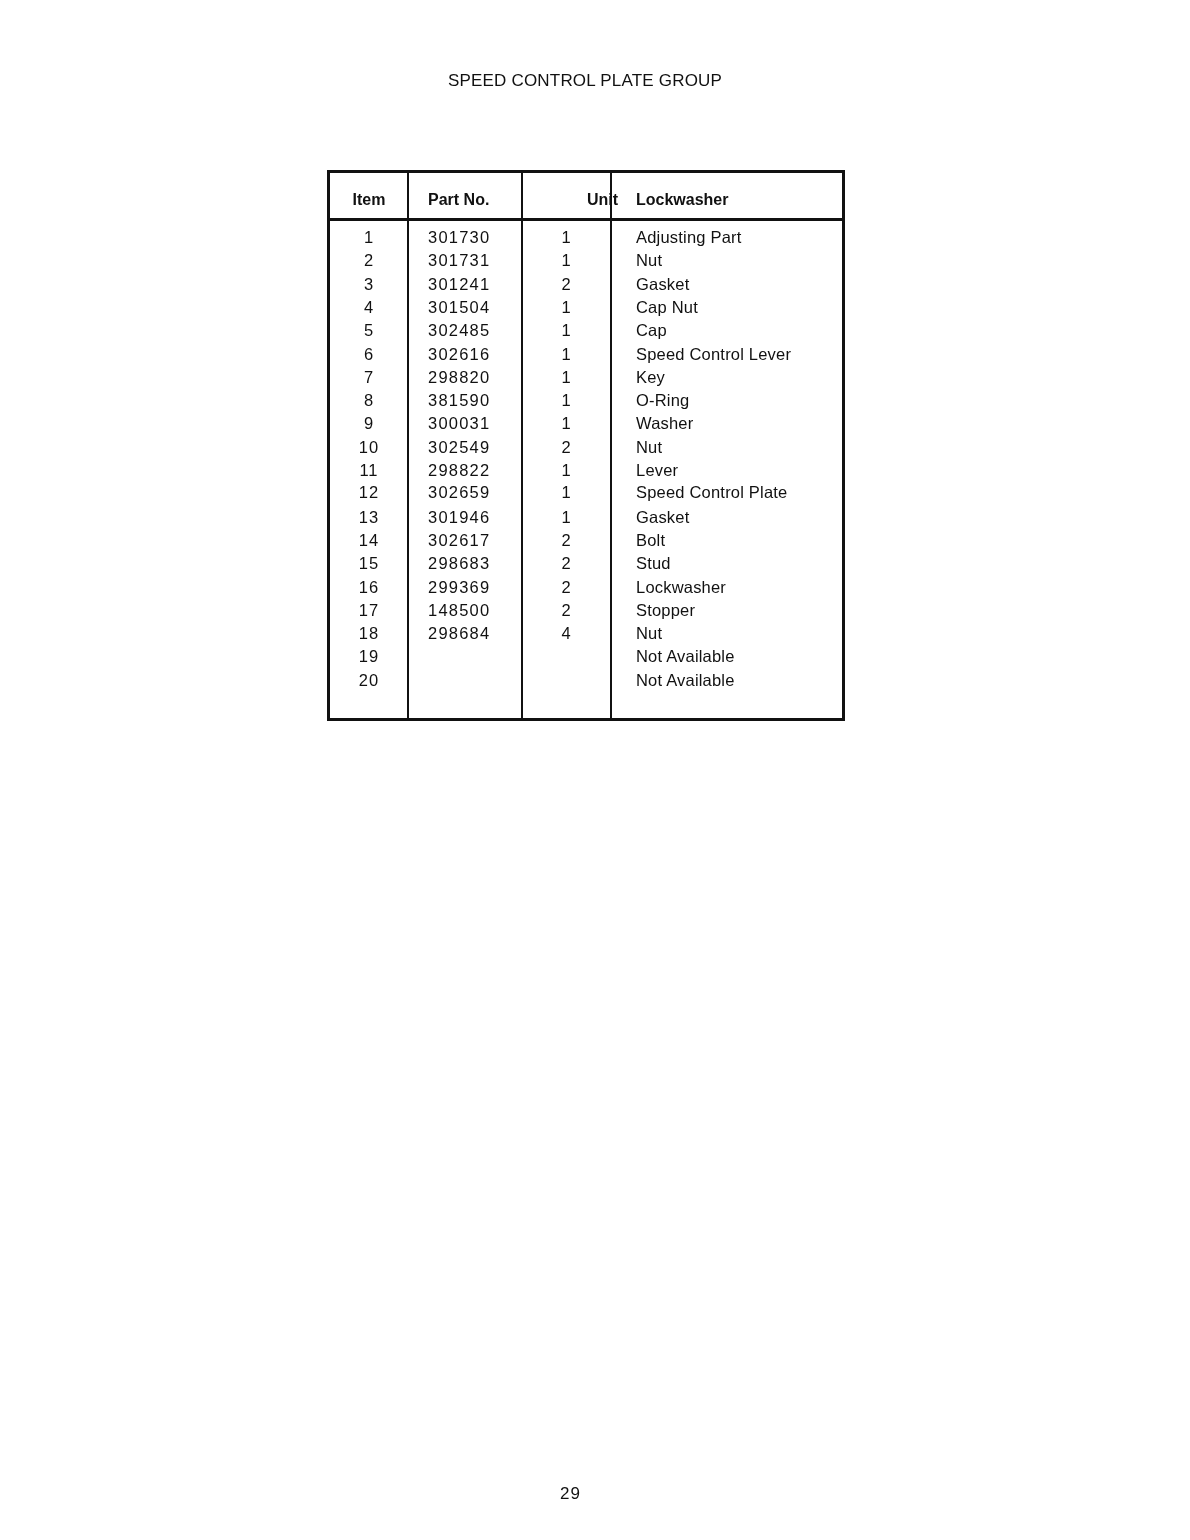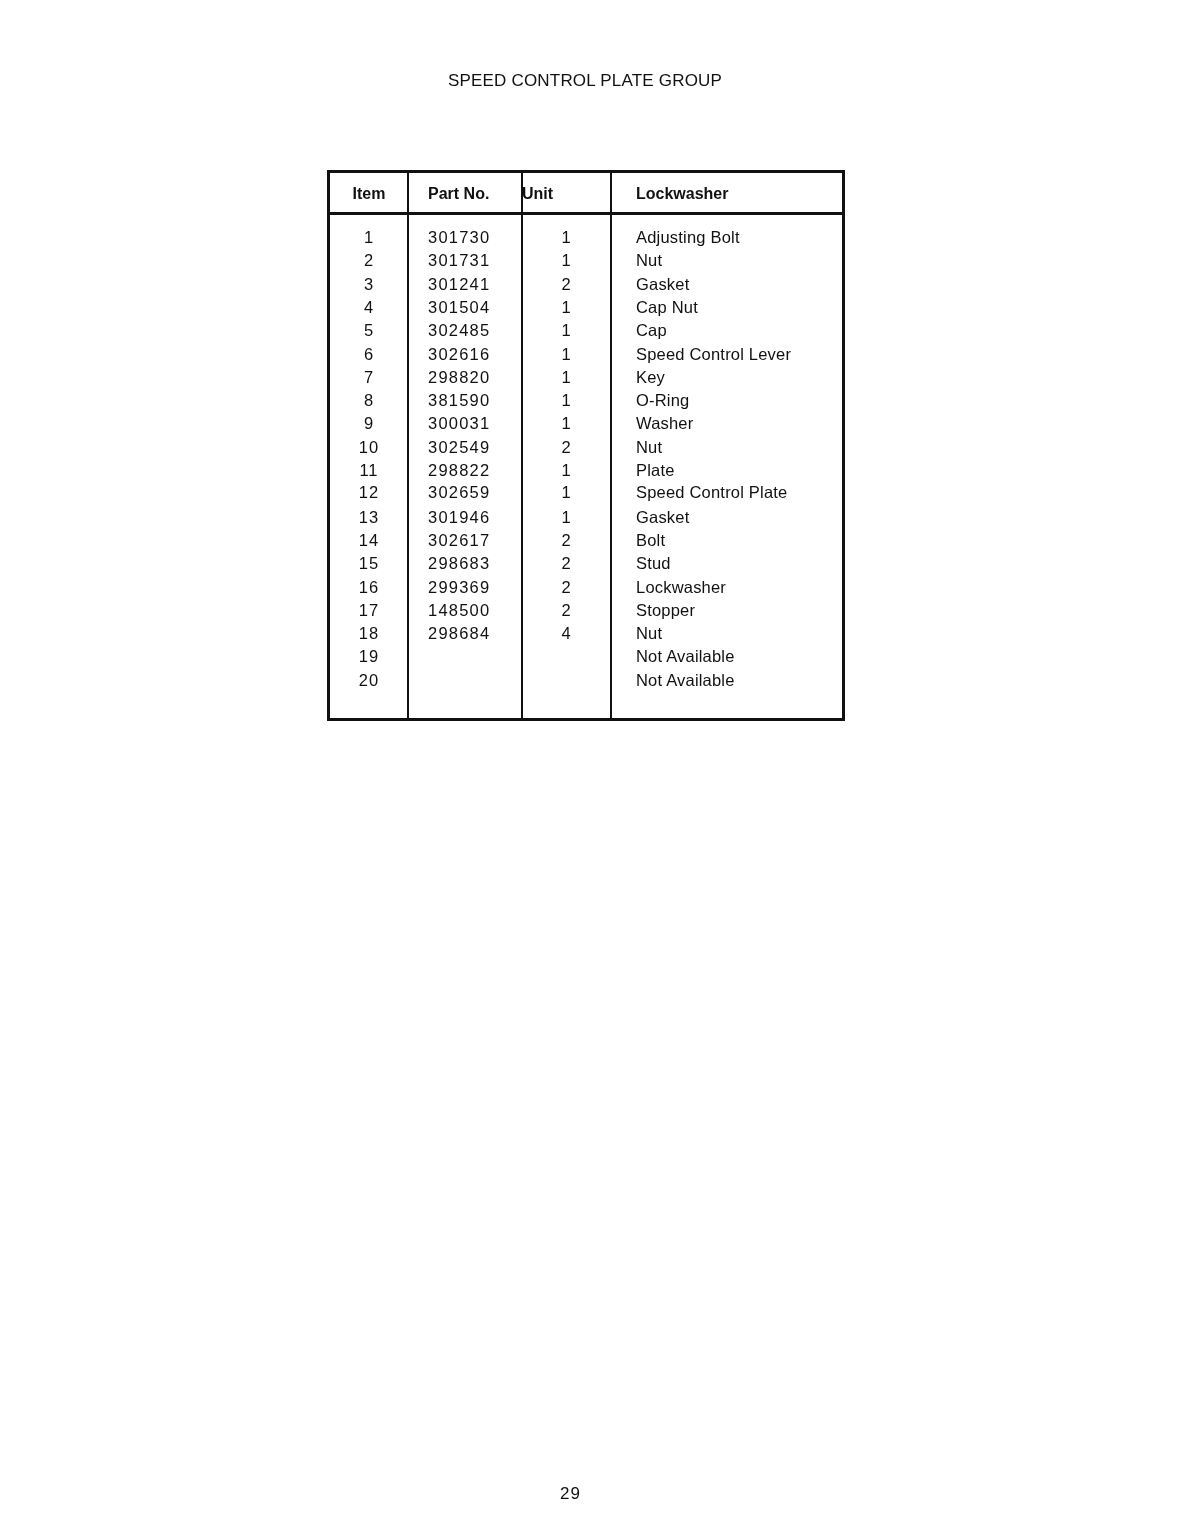--- a/index.html
+++ b/index.html
@@ -9,21 +9,21 @@
     }
     .title {
       position: absolute; left: 0; width: 1170px; top: 71px;
       text-align: center; font-weight: normal; font-size: 17px; letter-spacing: 0.2px;
     }
     .tbl {
       position: absolute; left: 327px; top: 170px; width: 518px; height: 551px;
       box-sizing: border-box; border: 3px solid #111;
     }
     .hdr {
-      position: absolute; left: 0; top: 2px; right: 0; height: 37px;
+      position: absolute; left: 0; top: 8px; right: 0; height: 37px;
       border-bottom: 3px solid #111;
     }
     .vline { position: absolute; top: 0; bottom: 0; width: 2px; background: #111; }
     .hcell {
       position: absolute; top: 0; height: 37px; line-height: 37px;
       font-weight: bold; font-size: 16px;
     }
     .row {
       position: absolute; left: 0; right: 0; height: 23.3px; line-height: 23.3px; font-size: 16.5px;
     }
@@ -41,30 +41,30 @@
 <div class="title">SPEED CONTROL PLATE GROUP</div>
 
 <div class="tbl">
   <div class="vline" style="left:77px"></div>
   <div class="vline" style="left:191px"></div>
   <div class="vline" style="left:280px"></div>
 
   <div class="hdr">
     <div class="hcell" style="left:0;width:78px;text-align:center">Item</div>
     <div class="hcell" style="left:98px">Part No.</div>
-    <div class="hcell" style="left:192px;width:96px;text-align:left">Unit</div>
+    <div class="hcell" style="left:192px;width:96px;text-align:right">Unit</div>
     <div class="hcell" style="left:306px">Lockwasher</div>
   </div>
 
   <div id="rows">
       <div class="row" style="top: 53px;">
         <div class="c-item">1</div>
         <div class="c-part">301730</div>
         <div class="c-unit">1</div>
-        <div class="c-desc">Adjusting Bolt</div>
+        <div class="c-desc">Adjusting Part</div>
       </div>
       <div class="row" style="top: 76.3px;">
         <div class="c-item">2</div>
         <div class="c-part">301731</div>
         <div class="c-unit">1</div>
         <div class="c-desc">Nut</div>
       </div>
       <div class="row" style="top: 99.6px;">
         <div class="c-item">3</div>
         <div class="c-part">301241</div>
@@ -110,21 +110,21 @@
       <div class="row" style="top: 262.7px;">
         <div class="c-item">10</div>
         <div class="c-part">302549</div>
         <div class="c-unit">2</div>
         <div class="c-desc">Nut</div>
       </div>
       <div class="row" style="top: 286px;">
         <div class="c-item">11</div>
         <div class="c-part">298822</div>
         <div class="c-unit">1</div>
-        <div class="c-desc">Plate</div>
+        <div class="c-desc">Lever</div>
       </div>
       <div class="row" style="top: 308px;">
         <div class="c-item">12</div>
         <div class="c-part">302659</div>
         <div class="c-unit">1</div>
         <div class="c-desc">Speed Control Plate</div>
       </div>
       <div class="row" style="top: 332.6px;">
         <div class="c-item">13</div>
         <div class="c-part">301946</div>

